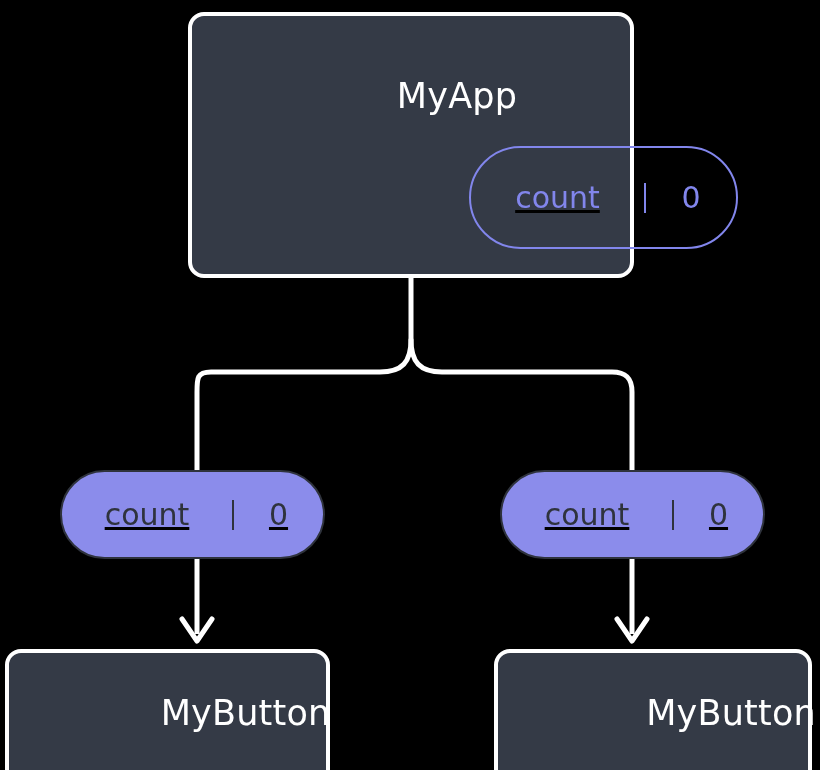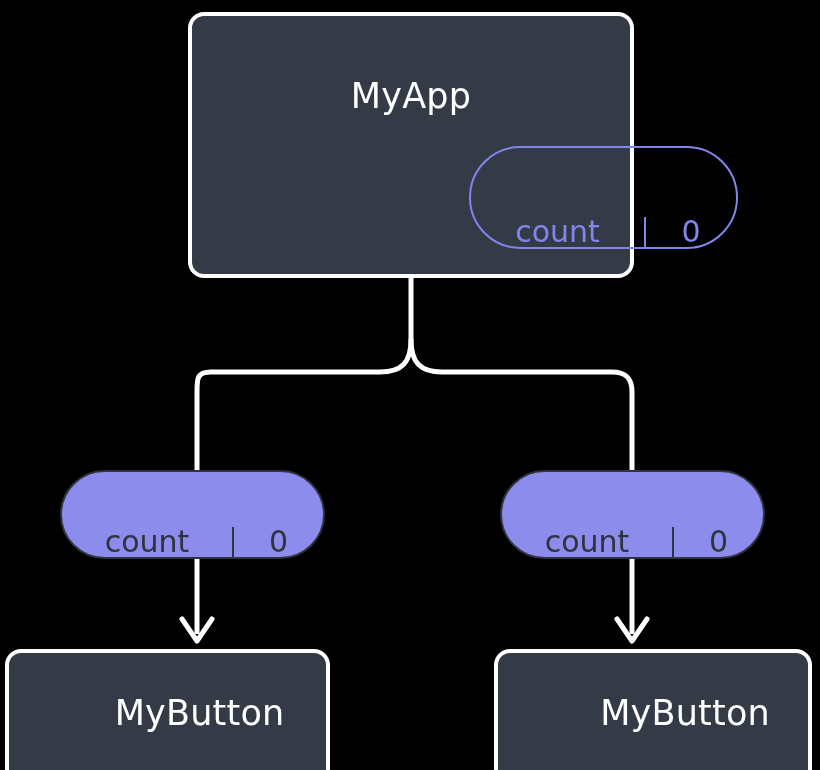--- a/index.html
+++ b/index.html
@@ -39,20 +39,21 @@
   .node-title {
     position: absolute;
     left: 0;
     width: 100%;
     text-align: center;
     color: #ffffff;
     font-size: 35px;
     font-weight: 400;
     letter-spacing: 0.2px;
     white-space: nowrap;
+    padding-left: 46px;
   }
 
   #app-card {
     left: 188px;
     top: 12px;
     width: 446px;
     height: 266px;
   }
   #app-card .node-title {
     top: 60px;
@@ -70,22 +71,23 @@
     font-size: 35px;
     margin-left: 32px;
   }
 
   
   .pill {
     position: absolute;
     box-sizing: border-box;
     border-radius: 999px;
     display: flex;
-    align-items: flex-end;
+    align-items: center;
     overflow: hidden;
+    text-decoration: underline;
   }
   .pill-key, .pill-val {
     display: flex;
     align-items: center;
     justify-content: center;
     font-size: 30px;
     line-height: 1;
     box-sizing: border-box;
   }
 

